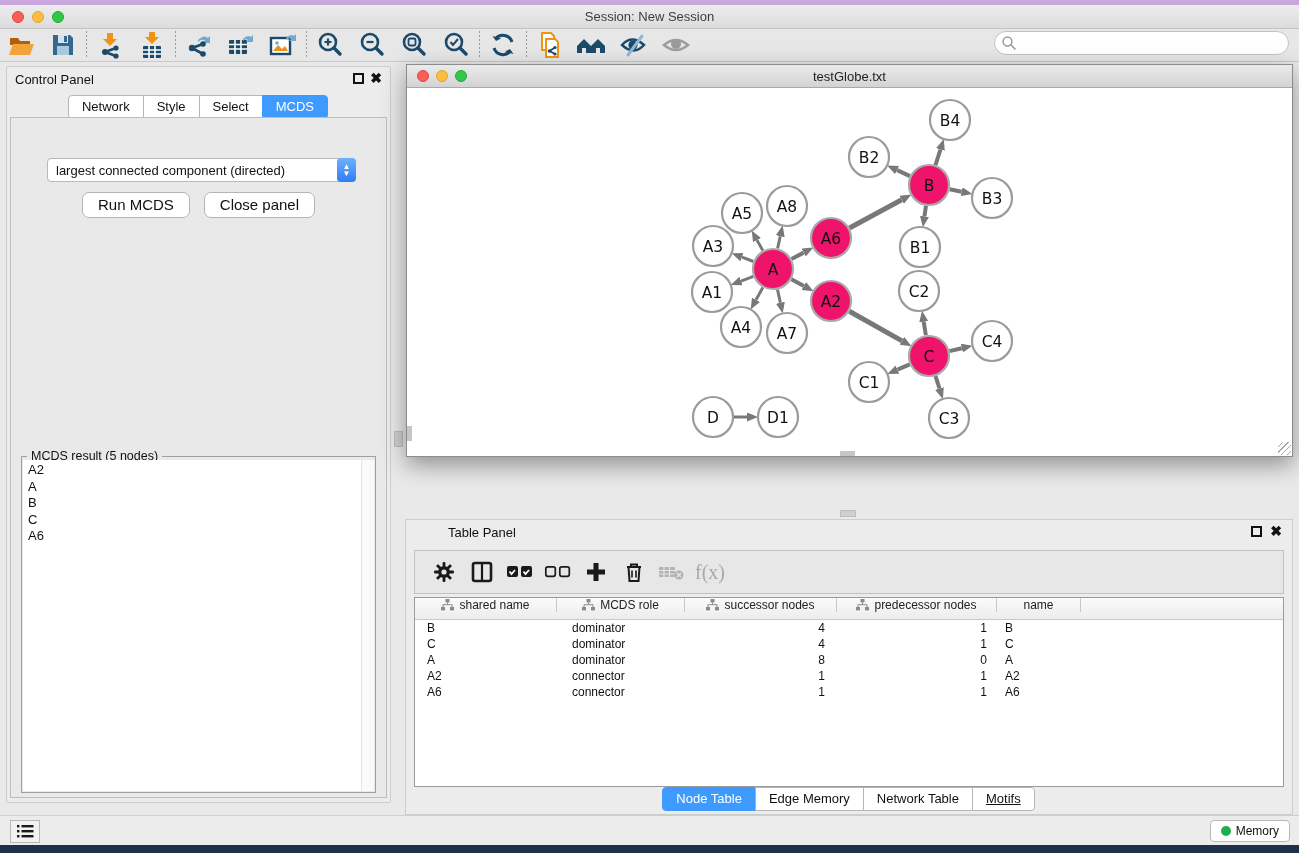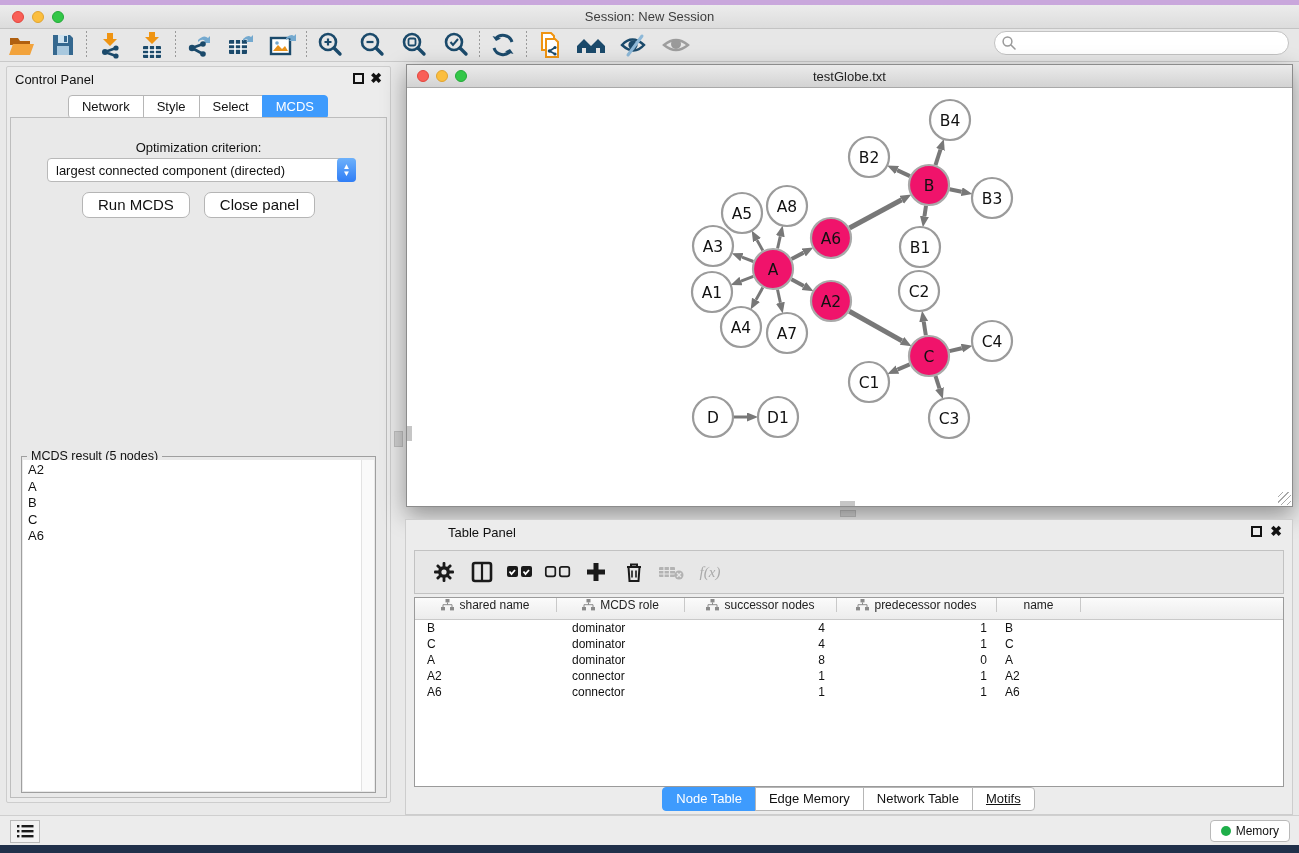--- a/index.html
+++ b/index.html
@@ -65,39 +65,39 @@
   .result-list { position:absolute; left:1px; right:1px; top:3px; bottom:1px; background:#fff; overflow:hidden; }
   .result-list .sbtrack { position:absolute; right:0; top:0; bottom:0; width:13px; background:#fafafa; border-left:1px solid #e3e3e3; }
   .result-list ul { list-style:none; padding:2px 0 0 5px; }
   .result-list li { font-size:13px; line-height:16.5px; color:#111; }
 
   
   .v-handle { position:absolute; left:394px; top:431px; width:9px; height:16px; background:#cfcfcf; border:1px solid #bdbdbd; }
   .h-handle { position:absolute; left:840px; top:510px; width:16px; height:7px; background:#cfcfcf; border:1px solid #bdbdbd; }
 
   
-  .net-window { position:absolute; left:406px; top:64px; width:887px; height:443px;
+  .net-window { position:absolute; left:406px; top:64px; width:887px; height:393px;
     border:1px solid #8c8c8c; box-shadow:0 8px 22px rgba(0,0,0,.38); background:#fff; }
   .net-titlebar { position:absolute; left:0; top:0; right:0; height:23px;
     background:linear-gradient(#ebebeb,#d3d3d3); border-bottom:1px solid #a9a9a9; }
   .net-titlebar .title { position:absolute; left:0; right:0; top:4px; text-align:center; font-size:13px; color:#222; }
   .net-titlebar .lights { left:10px; top:5px; gap:7px; }
   .net-canvas { position:absolute; left:0; top:23px; right:0; bottom:0; background:#fff; overflow:hidden; }
   .grip { position:absolute; right:1px; bottom:1px; width:13px; height:13px;
     background:repeating-linear-gradient(135deg, rgba(0,0,0,0) 0 3px, #a9a9a9 3px 4px); }
   .mini-scroll-v { position:absolute; left:0; top:338px; width:5px; height:15px; background:#c6c6c6; }
   .mini-scroll-h { position:absolute; left:433px; bottom:0; width:15px; height:5px; background:#c6c6c6; }
 
   
   .table-panel { position:absolute; left:405px; top:519px; width:888px; height:296px;
     background:#ececec; border:1px solid #cdcdcd; }
   .tp-toolbar { position:absolute; left:8px; right:8px; top:30px; height:44px;
     border:1px solid #c2c2c2; background:#e7e7e7; display:flex; align-items:center; padding-left:10px; }
   .tp-btn { width:38px; height:36px; display:flex; align-items:center; justify-content:center; }
-  .fx { font-family:"Liberation Serif",serif; font-style:italic; font-size:15px; color:#a9a9a9; }
+  .fx { font-family:"Liberation Serif",serif; font-size:20px; color:#a9a9a9; }
   .tgrid { position:absolute; left:8px; right:8px; top:77px; bottom:27px;
     border:1px solid #9a9a9a; background:#fff; overflow:hidden; }
   .tg-header { display:flex; height:22px; border-bottom:1px solid #c9c9c9; background:linear-gradient(#fbfbfb,#ececec); }
   .tg-hcell { display:flex; align-items:center; justify-content:center; gap:5px;
     font-size:12px; color:#222; border-right:1px solid #c9c9c9; height:14px; }
   .tg-row { display:flex; height:16px; }
   .tg-cell { font-size:12px; color:#111; line-height:16px; white-space:nowrap; overflow:hidden; }
   .tp-tabs { position:absolute; left:0; right:0; bottom:3px; display:flex; justify-content:center; }
   .btab { background:#fff; border:1px solid #b6b6b6; margin-left:-1px; padding:3px 13px 4px;
     font-size:13px; color:#111;margin-top:42px; }
@@ -278,21 +278,20 @@
       <span class="float-ico" style="right:26px;"></span>
       <span class="close-ico" style="right:8px;">✖</span>
     </div>
     <div class="cp-tabs">
         <div class="ctab">Network</div>
         <div class="ctab">Style</div>
         <div class="ctab">Select</div>
         <div class="ctab active">MCDS</div>
       </div>
     <div class="cp-content">
-      <div class="opt-label">Optimization criterion:</div>
       <div class="selectbox">
         <span>largest connected component (directed)</span>
         <span class="stepper">
             <span>▲</span>
             <span>▼</span>
           </span>
       </div>
       <div class="cp-buttons">
         <button class="wbtn">Run MCDS</button>
         <button class="wbtn">Close panel</button>

